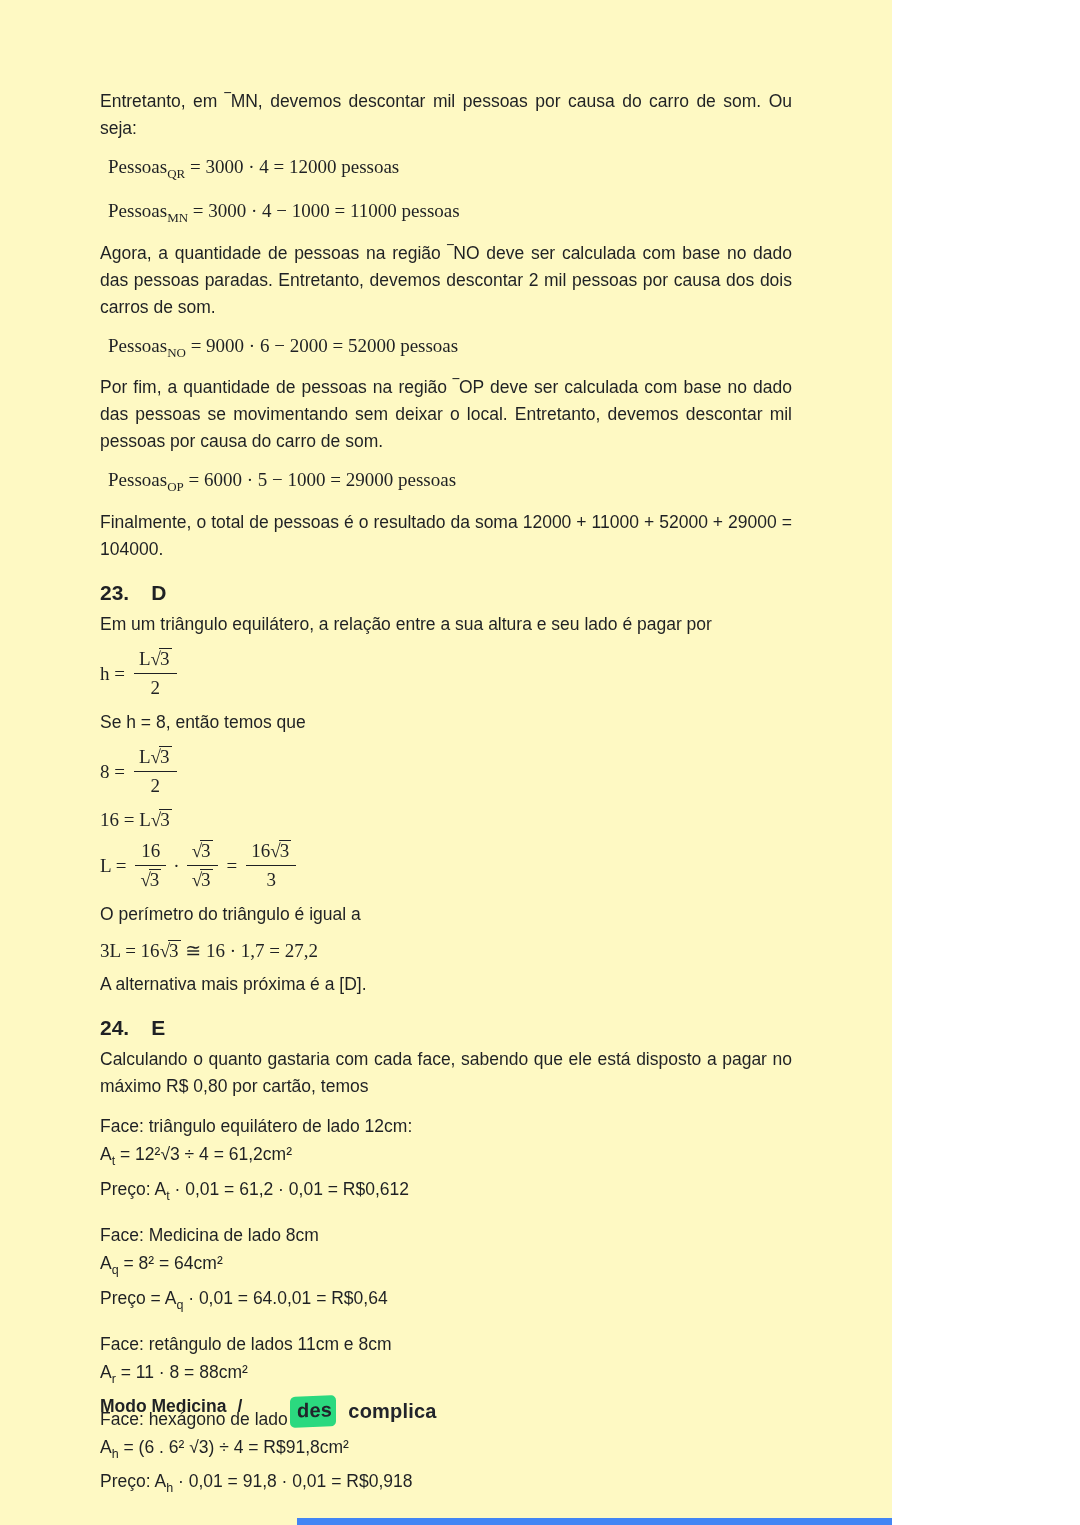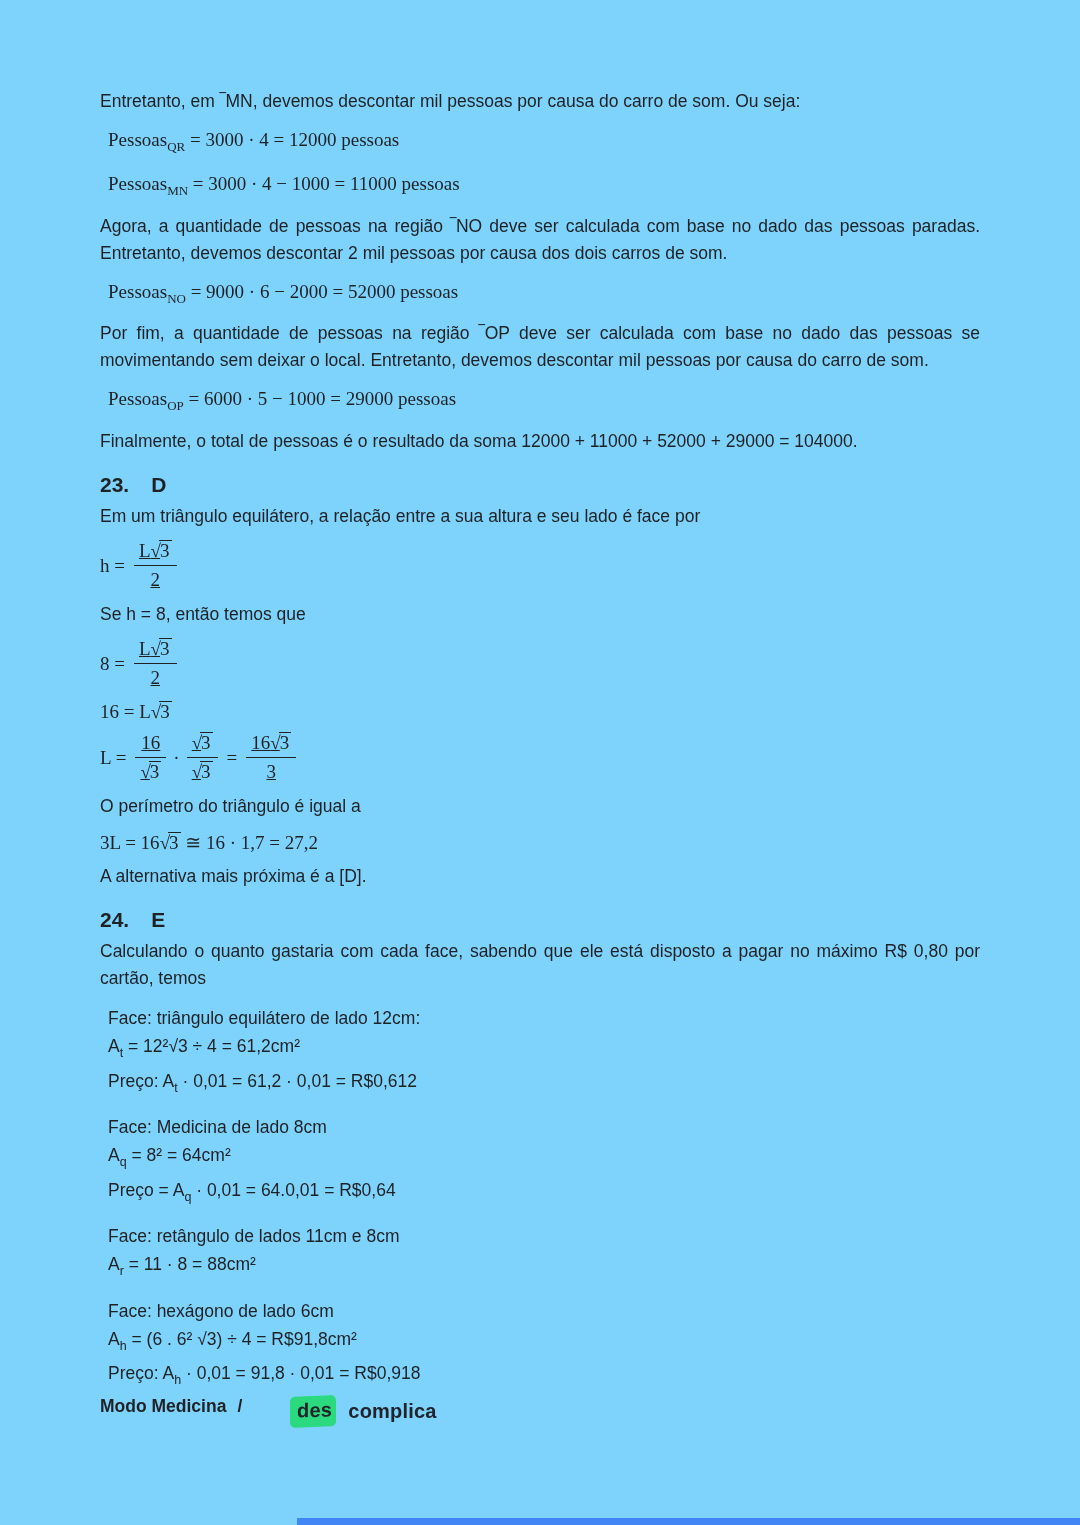--- a/index.html
+++ b/index.html
@@ -4,23 +4,23 @@
 <style>
   :root {
     --ink: #1f2124;
     --green: #2bd97f;
     --logo-dark: #21242b;
     --bar-blue: #4285f4;
   }
   html, body { margin: 0; padding: 0; background: #ffffff; }
   .page {
     position: relative;
-    width: 1080px;
+    width: 892px;
     height: 1525px;
-    background: #7dd3fc;
+    background: #fef9c3;
     color: var(--ink);
     font-family: "Liberation Sans", sans-serif;
     overflow: hidden;
   }
   .content { padding: 88px 100px 0 100px; }
 
   p.body {
     margin: 0 0 10px 0;
     font-size: 17.5px;
     line-height: 27px;
@@ -50,42 +50,42 @@
     font-family: "Liberation Serif", serif;
     font-size: 19px;
     display: flex;
     align-items: center;
     margin: 6px 0 10px 0;
   }
   .eqrow .lhs { margin-right: 9px; }
   .eqrow .op  { margin: 0 7px; }
   .eqrow .eqs { margin: 0 9px; }
   .frac { display: inline-flex; flex-direction: column; align-items: center; }
-  .frac .num, .frac .den { line-height: 22px; padding: 0 5px; white-space: nowrap; text-decoration: underline; }
+  .frac .num, .frac .den { line-height: 22px; padding: 0 5px; white-space: nowrap; }
   .frac .bar { align-self: stretch; height: 0; border-top: 1.7px solid var(--ink); margin: 3px 0; }
 
   
   .sq { white-space: nowrap; }
   .sq .sign { letter-spacing: -1px; }
   .sq .rc {
     display: inline-block;
     border-top: 1.6px solid var(--ink);
     line-height: 1.05;
     padding: 0 2px 0 1px;
     margin-left: -1px;
   }
 
   .heading {
     font-size: 21px;
     font-weight: 700;
     margin: 18px 0 6px 0;
   }
   .heading .ans { margin-left: 22px; }
 
-  .face { margin: 12px 0 0 8px; font-size: 17.5px; line-height: 28px; }
+  .face { margin: 12px 0 0 0; font-size: 17.5px; line-height: 28px; }
   .face .fl { white-space: nowrap; }
   .face sub { font-size: 12.5px; }
 
   .footer {
     position: absolute;
     left: 100px;
     top: 1396px;
     display: flex;
     align-items: flex-start;
   }
@@ -137,21 +137,21 @@
     </div>
 
     <p class="body">Por fim, a quantidade de pessoas na região ‾OP deve ser calculada com base no dado das pessoas se movimentando sem deixar o local. Entretanto, devemos descontar mil pessoas por causa do carro de som.</p>
     <div class="mgroup">
       <div class="pline"><span>Pessoas</span><sub>OP</sub><span> = 6000 · 5 − 1000 = 29000 pessoas</span></div>
     </div>
 
     <p class="body">Finalmente, o total de pessoas é o resultado da soma 12000 + 11000 + 52000 + 29000 = 104000.</p>
 
     <div class="heading"><span>23.</span><span class="ans">D</span></div>
-    <p class="body">Em um triângulo equilátero, a relação entre a sua altura e seu lado é face por</p>
+    <p class="body">Em um triângulo equilátero, a relação entre a sua altura e seu lado é pagar por</p>
 
     <div class="eqrow">
       <span class="lhs">h =</span>
       <span class="frac">
         <span class="num"><span>L</span><span class="sq"><span class="sign">√</span><span class="rc">3</span></span></span>
         <span class="bar"></span>
         <span class="den">2</span>
       </span>
     </div>
 

